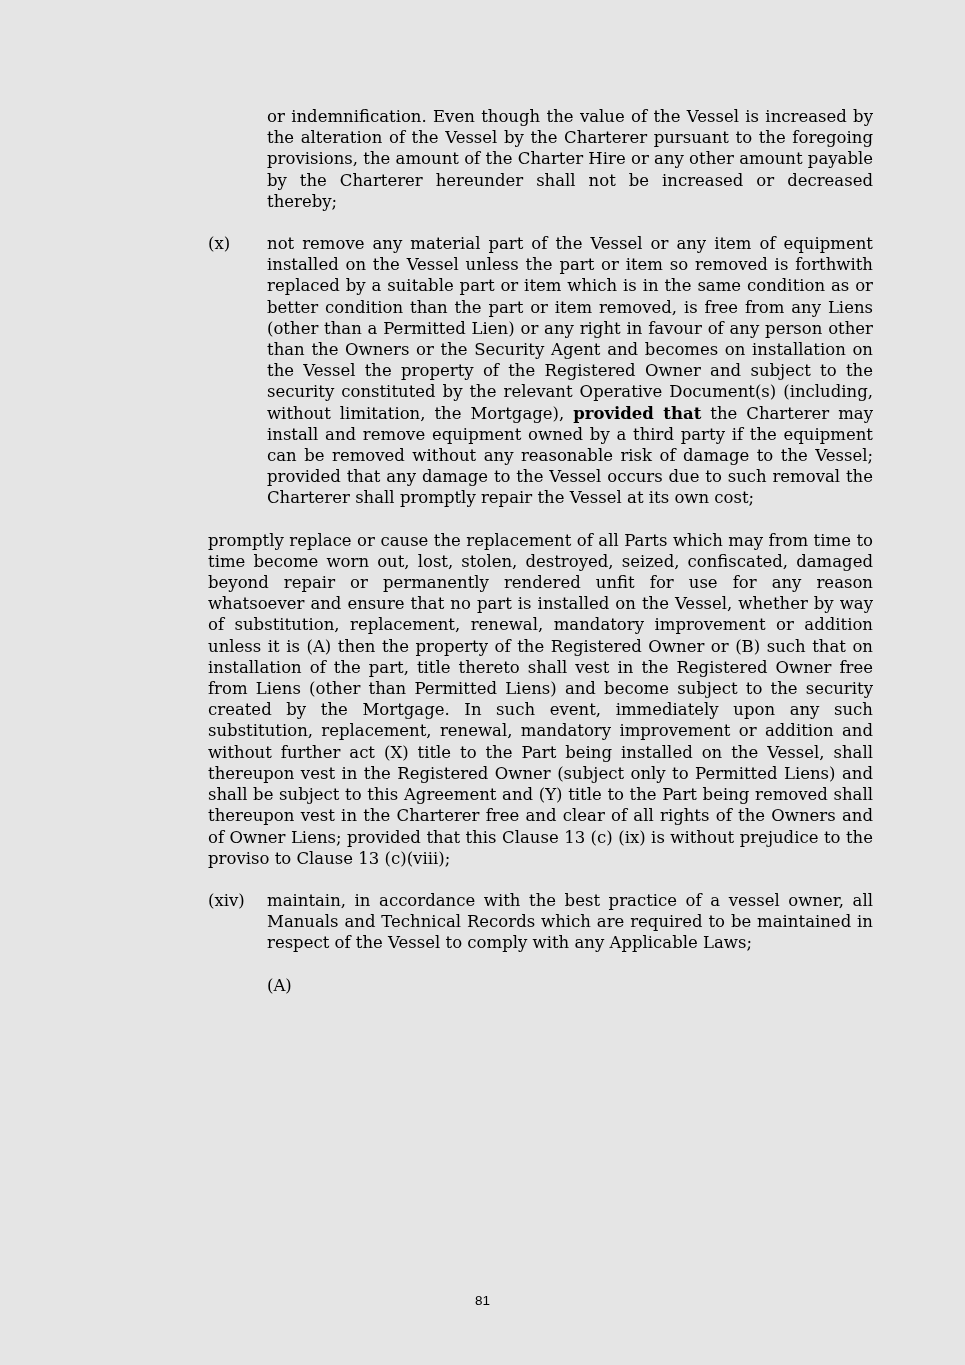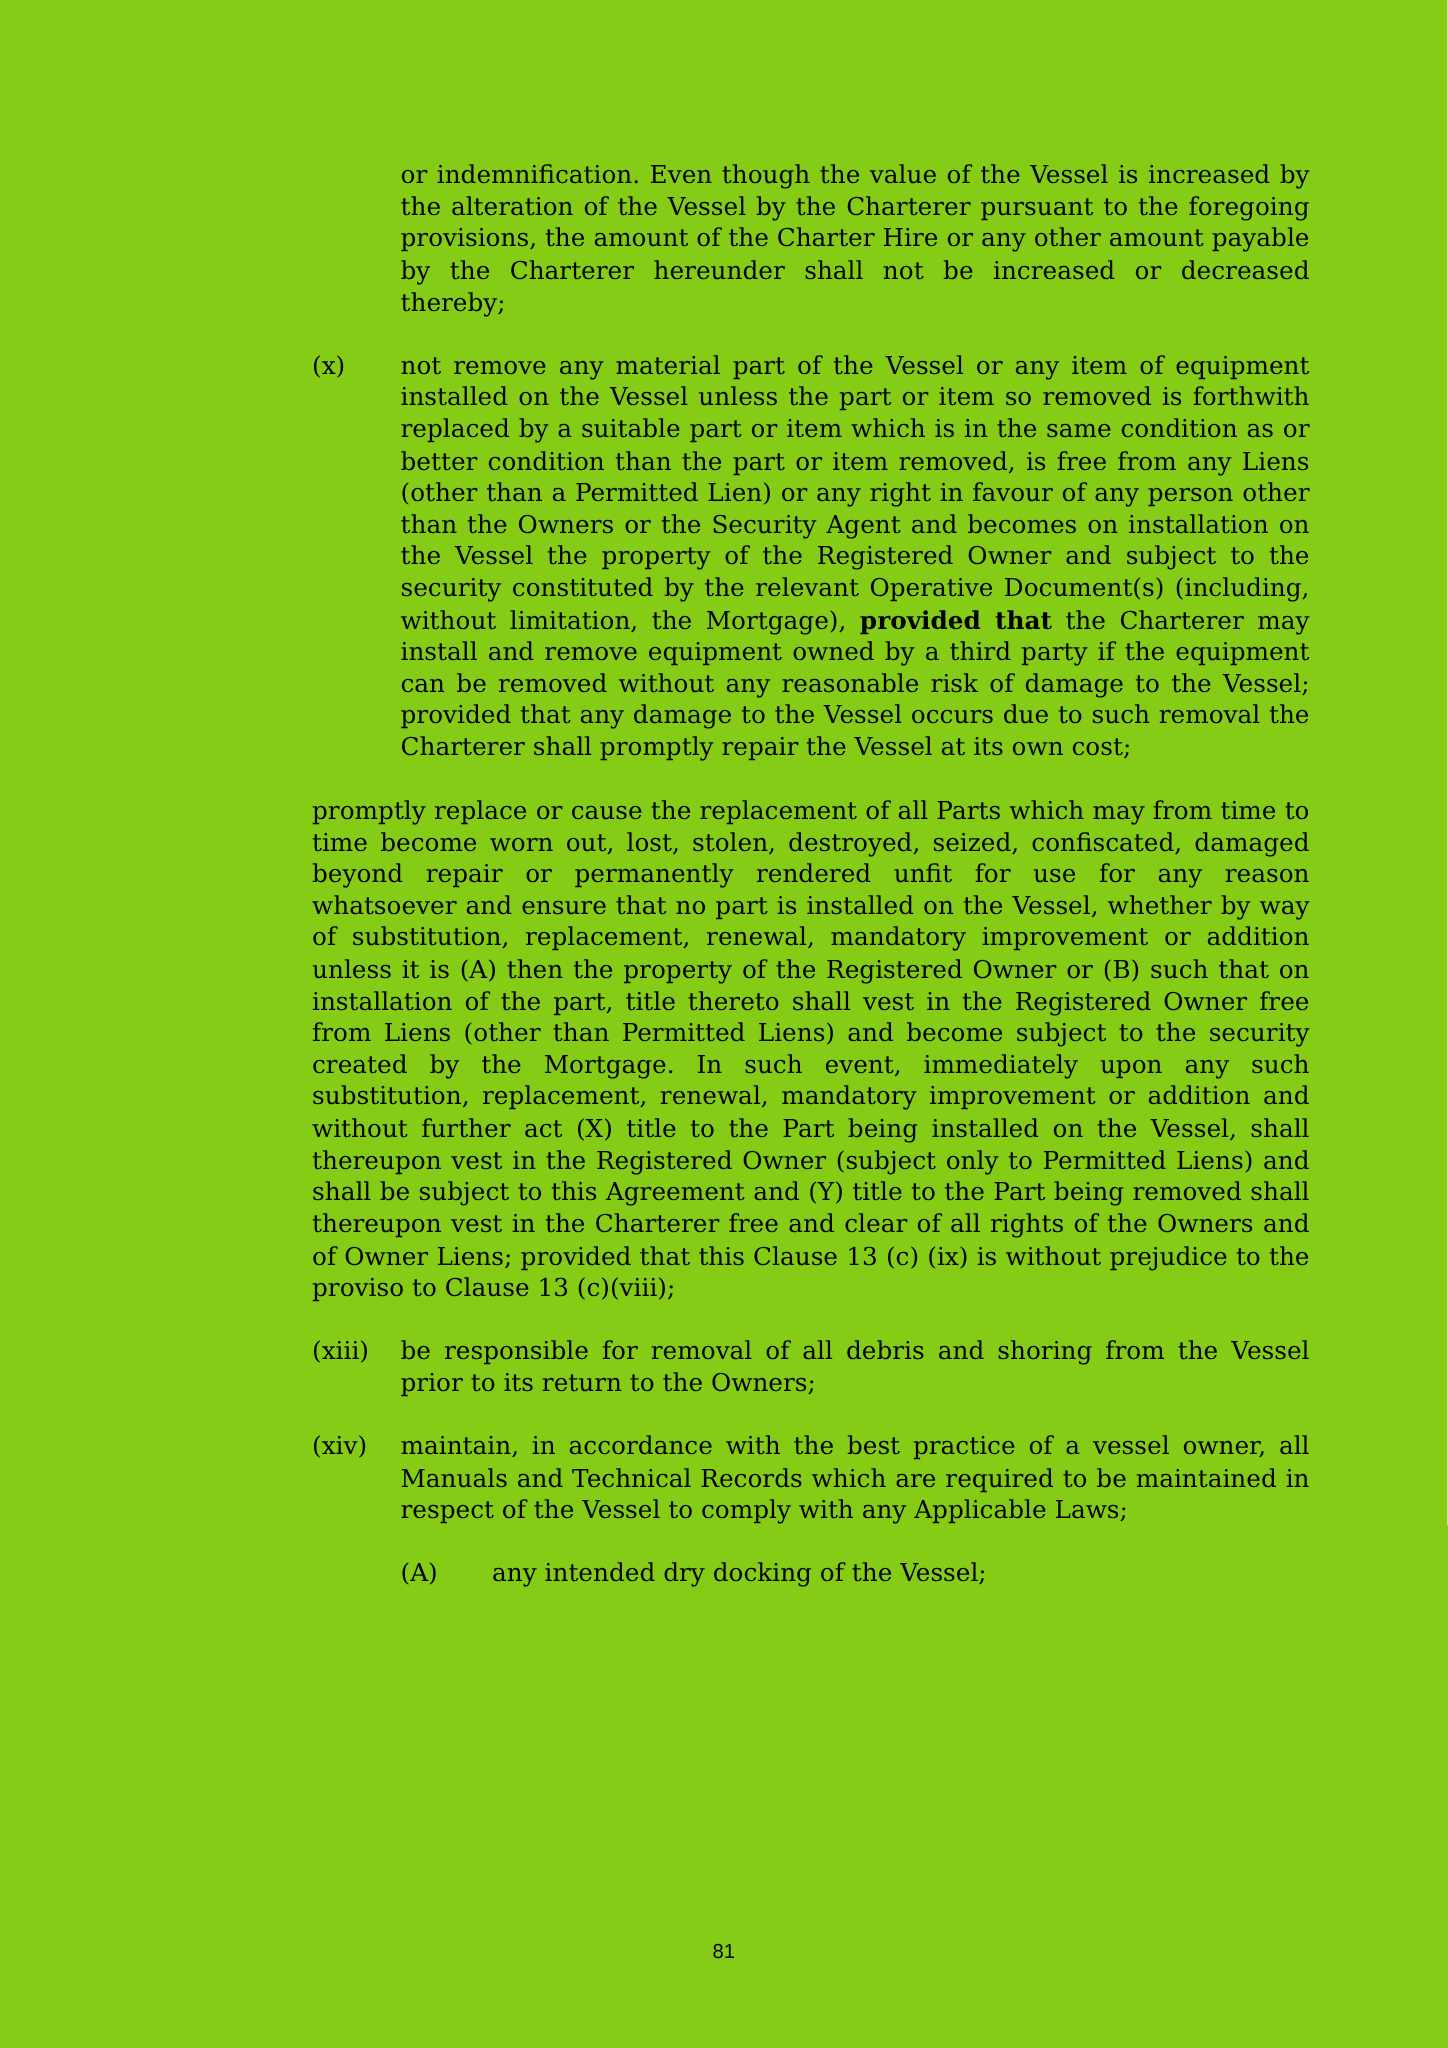--- a/index.html
+++ b/index.html
@@ -4,21 +4,21 @@
 <style>
   html, body {
     margin: 0;
     padding: 0;
     background: #ffffff;
   }
   .page {
     position: relative;
     width: 965px;
     height: 1365px;
-    background: #84cc16;
+    background: #e5e5e5;
     color: #000000;
     font-family: "DejaVu Serif", serif;
     overflow: hidden;
   }
   .content {
     position: absolute;
     left: 208px;
     top: 106px;
     width: 665px;
   }
@@ -66,26 +66,21 @@
         <span class="txt"><span>or indemnification. Even though the value of the Vessel is increased by the alteration of the Vessel by the Charterer pursuant to the foregoing provisions, the amount of the Charter Hire or any other amount payable by the Charterer hereunder shall not be increased or decreased thereby;</span></span>
       </div>
       <div class="para">
         <span class="num">(x)</span>
         <span class="txt"><span>not remove any material part of the Vessel or any item of equipment installed on the Vessel unless the part or item so removed is forthwith replaced by a suitable part or item which is in the same condition as or better condition than the part or item removed, is free from any Liens (other than a Permitted Lien) or any right in favour of any person other than the Owners or the Security Agent and becomes on installation on the Vessel the property of the Registered Owner and subject to the security constituted by the relevant Operative Document(s) (including, without limitation, the Mortgage), </span><span class="bold">provided that</span><span> the Charterer may install and remove equipment owned by a third party if the equipment can be removed without any reasonable risk of damage to the Vessel; provided that any damage to the Vessel occurs due to such removal the Charterer shall promptly repair the Vessel at its own cost;</span></span>
       </div>
       <div class="para">
         <span class="txt"><span>promptly replace or cause the replacement of all Parts which may from time to time become worn out, lost, stolen, destroyed, seized, confiscated, damaged beyond repair or permanently rendered unfit for use for any reason whatsoever and ensure that no part is installed on the Vessel, whether by way of substitution, replacement, renewal, mandatory improvement or addition unless it is (A) then the property of the Registered Owner or (B) such that on installation of the part, title thereto shall vest in the Registered Owner free from Liens (other than Permitted Liens) and become subject to the security created by the Mortgage. In such event, immediately upon any such substitution, replacement, renewal, mandatory improvement or addition and without further act (X) title to the Part being installed on the Vessel, shall thereupon vest in the Registered Owner (subject only to Permitted Liens) and shall be subject to this Agreement and (Y) title to the Part being removed shall thereupon vest in the Charterer free and clear of all rights of the Owners and of Owner Liens; provided that this Clause 13 (c) (ix) is without prejudice to the proviso to Clause 13 (c)(viii);</span></span>
       </div>
       <div class="para">
-        <span class="num">(xiii)</span>
-        <span class="txt"><span>be responsible for removal of all debris and shoring from the Vessel prior to its return to the Owners;</span></span>
-      </div>
-      <div class="para">
         <span class="num">(xiv)</span>
         <span class="txt"><span>maintain, in accordance with the best practice of a vessel owner, all Manuals and Technical Records which are required to be maintained in respect of the Vessel to comply with any Applicable Laws;</span></span>
       </div>
       <div class="para level1">
         <span class="num">(A)</span>
-        <span class="txt"><span>any intended dry docking of the Vessel;</span></span>
       </div>
     </main>
   <div class="pageno">81</div>
 </div>
 
 </body></html>

